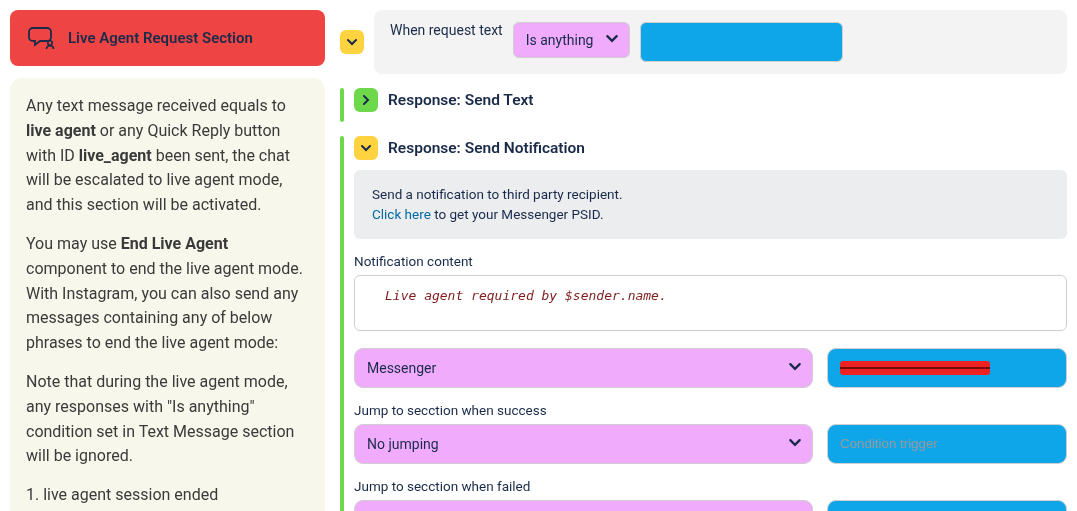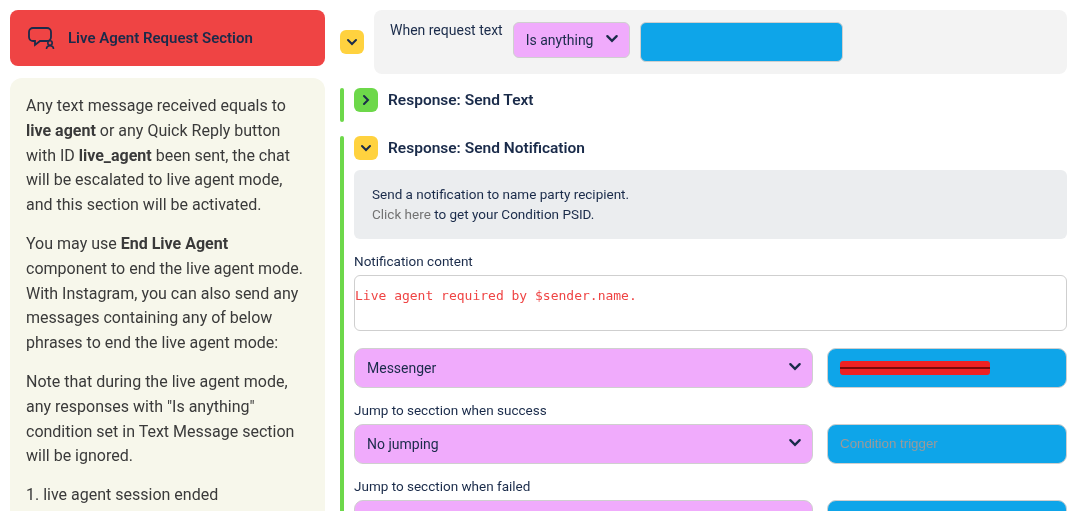--- a/index.html
+++ b/index.html
@@ -132,38 +132,39 @@
 
     .notice {
       background: #ebedef;
       border-radius: 6px;
       padding: 14px 18px;
       margin-bottom: 14px;
       color: #1a2b4a;
       font-size: 13.5px;
       line-height: 1.5;
     }
-    .notice a { color: #737373; text-decoration: none; cursor:pointer; }
+    .notice a { color: #0369a1; text-decoration: none; cursor:pointer; }
 
     .field-label {
       font-size: 13.5px;
       color: #1a2b4a;
       margin-bottom: 6px;
     }
     .textarea {
       width: 100%;
       border: 1px solid #cfcfcf;
       border-radius: 6px;
-      padding: 12px 0;
+      padding: 12px 30px;
       font-family: ui-monospace, SFMono-Regular, Menlo, Consolas, monospace;
       font-size: 13px;
-      color: #ef4444;
+      color: #7f1d1d;
       resize: none;
       height: 56px;
       margin-bottom: 14px;
+      font-style: italic;
     }
 
     .row-two {
       display: flex;
       gap: 14px;
       margin-bottom: 14px;
     }
     .row-two > * { flex: 1; border-radius: 9px; }
     .row-two .col-narrow { flex: 0 0 240px; }
 
@@ -255,22 +256,22 @@
         <div class="resp-head">
           <span class="toggle-chip">
             <svg viewBox="0 0 12 12">
                 <path d="M2 4l4 4 4-4" stroke="#1a2b4a" stroke-width="2" fill="none" stroke-linecap="round"></path>
               </svg>
           </span>
           <span class="title">Response: Send Notification</span>
         </div>
 
         <div class="notice">
-          <span>Send a notification to name party recipient.</span><br>
-          <a>Click here</a><span> to get your Condition PSID.</span>
+          <span>Send a notification to third party recipient.</span><br>
+          <a>Click here</a><span> to get your Messenger PSID.</span>
         </div>
 
         <div class="field-label">Notification content</div>
         <textarea class="textarea" style="">Live agent required by $sender.name.</textarea>
 
         <div class="row-two">
           <div class="select wide">
             <span>Messenger</span>
             <span class="caret">
               <svg width="14" height="14" viewBox="0 0 12 12">

